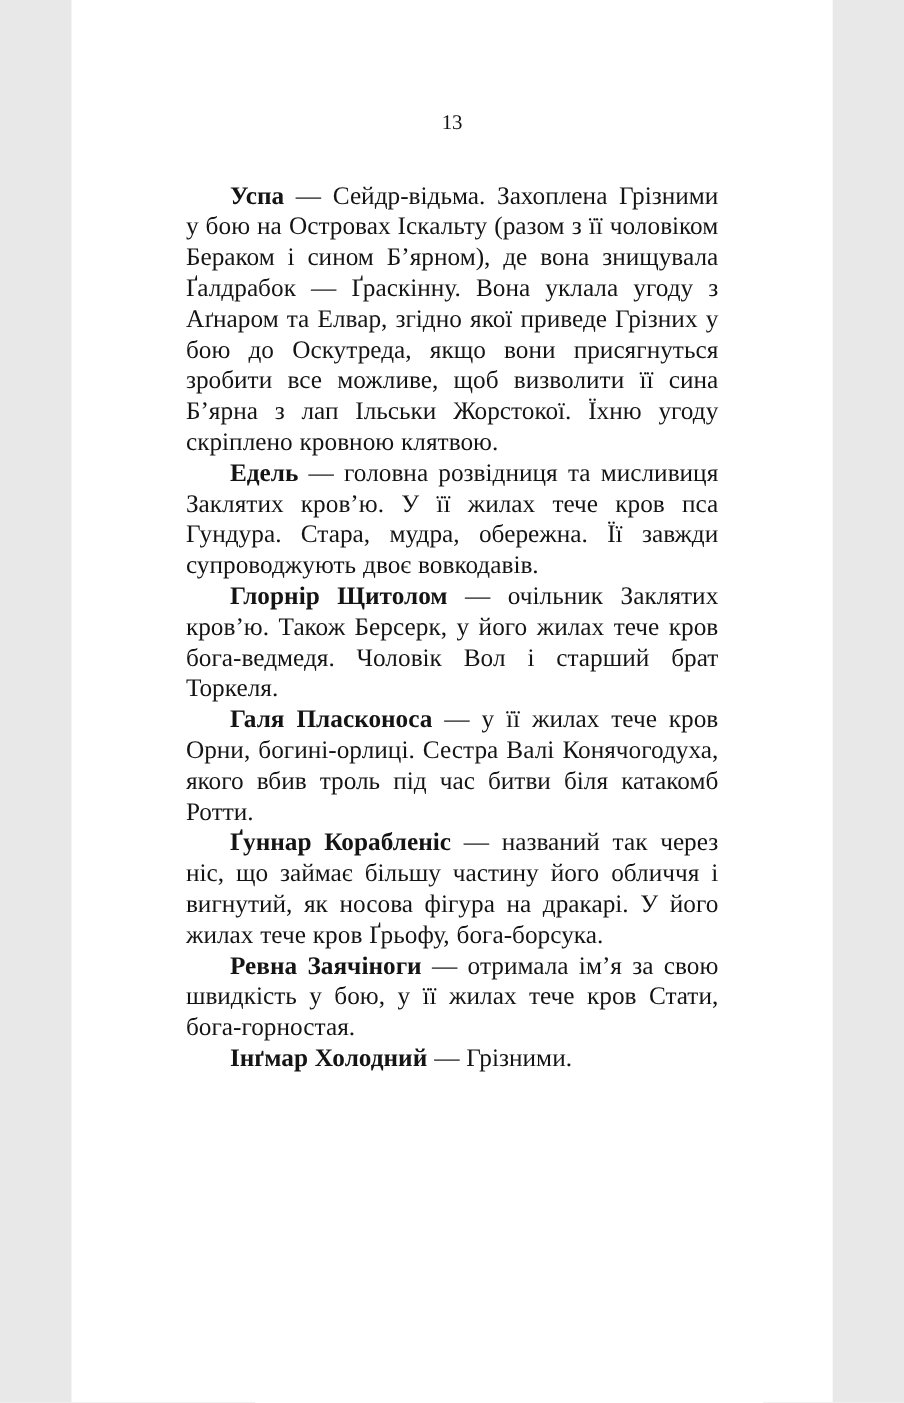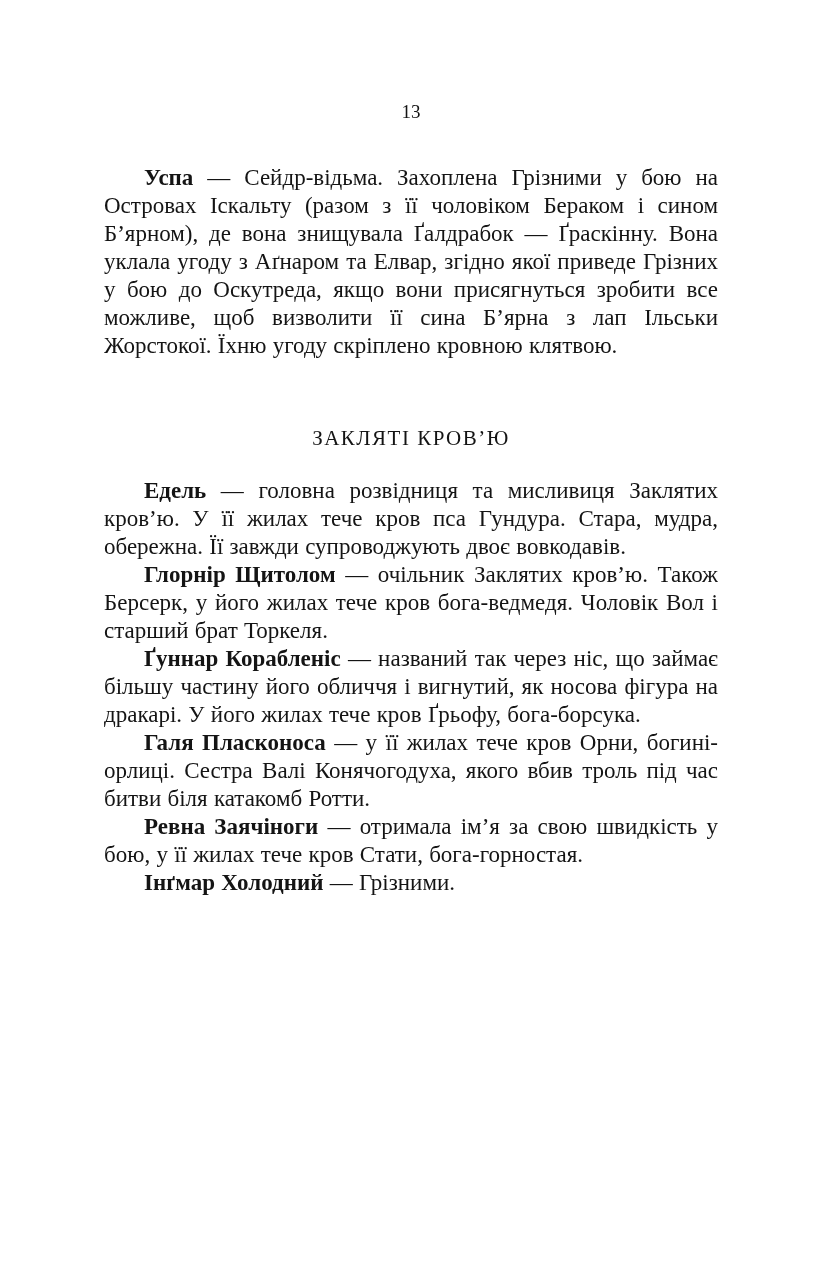--- a/index.html
+++ b/index.html
@@ -2,21 +2,21 @@
 <html lang="uk"><head>
 <meta charset="utf-8">
 <style>
   html, body {
     margin: 0;
     padding: 0;
     background: #e8e8e8;
   }
   .book-page {
     position: relative;
-    width: 822px;
+    width: 692px;
     height: 1275px;
     margin: 0 auto;
     background: #ffffff;
     color: #141414;
     font-family: "Liberation Serif", "DejaVu Serif", serif;
     overflow: hidden;
     box-sizing: border-box;
   }
   .content {
     box-sizing: border-box;
@@ -52,23 +52,22 @@
 </head>
 <body>
 
 <div class="book-page">
   <div class="content">
 
     <div class="page-number">13</div>
 
     <p class="para"><span class="entry-name">Успа</span> <span>— Сейдр-відьма. Захоплена Грізними у бою на Островах Іскальту (разом з її чоловіком Бераком і сином Б’ярном), де вона знищувала Ґалдрабок — Ґраскінну. Вона уклала угоду з Аґнаром та Елвар, згідно якої приведе Грізних у бою до Оскутреда, якщо вони присягнуться зробити все можливе, щоб визволити її сина Б’ярна з лап Ільськи Жорстокої. Їхню угоду скріплено кровною клятвою.</span></p>
 
-    <h2 class="section-heading">ЗАКЛЯТІ КРОВ’Ю</h2>
 
       <p class="para"><span class="entry-name">Едель</span> <span>— головна розвідниця та мисливиця Заклятих кров’ю. У її жилах тече кров пса Гундура. Стара, мудра, обережна. Її завжди супроводжують двоє вовкодавів.</span></p>
       <p class="para"><span class="entry-name">Глорнір Щитолом</span> <span>— очільник Заклятих кров’ю. Також Берсерк, у його жилах тече кров бога-ведмедя. Чоловік Вол і старший брат Торкеля.</span></p>
+      <p class="para"><span class="entry-name">Галя Пласконоса</span> <span>— у її жилах тече кров Орни, богині-орлиці. Сестра Валі Конячогодуха, якого вбив троль під час битви біля катакомб Ротти.</span></p>
       <p class="para"><span class="entry-name">Ґуннар Корабленіс</span> <span>— названий так через ніс, що займає більшу частину його обличчя і вигнутий, як носова фігура на дракарі. У його жилах тече кров Ґрьофу, бога-борсука.</span></p>
-      <p class="para"><span class="entry-name">Галя Пласконоса</span> <span>— у її жилах тече кров Орни, богині-орлиці. Сестра Валі Конячогодуха, якого вбив троль під час битви біля катакомб Ротти.</span></p>
       <p class="para"><span class="entry-name">Ревна Заячіноги</span> <span>— отримала ім’я за свою швидкість у бою, у її жилах тече кров Стати, бога-горностая.</span></p>
       <p class="para"><span class="entry-name">Інґмар Холодний</span> <span>— Грізними.</span></p>
 
   </div>
 </div>
 
 </body></html>

